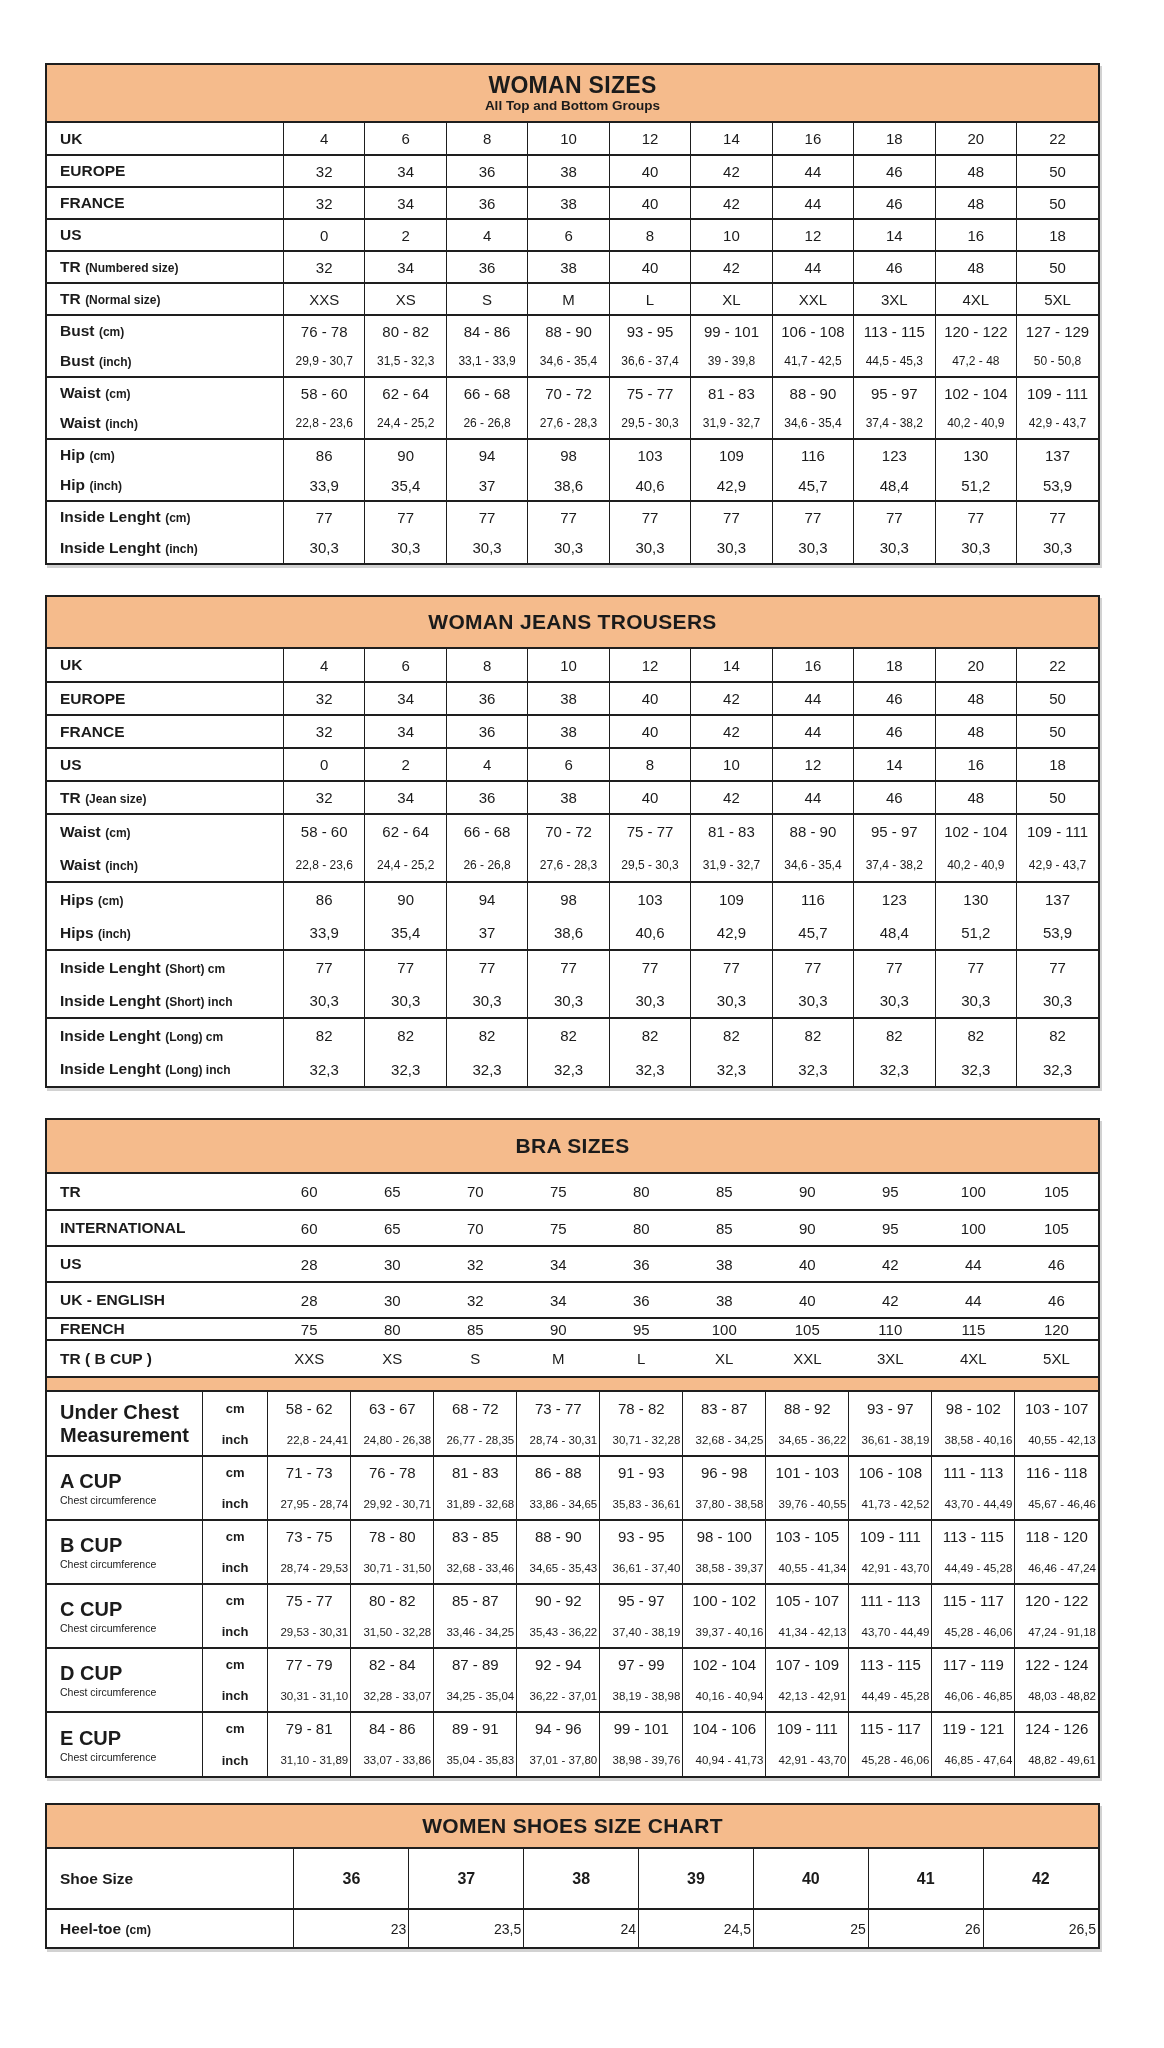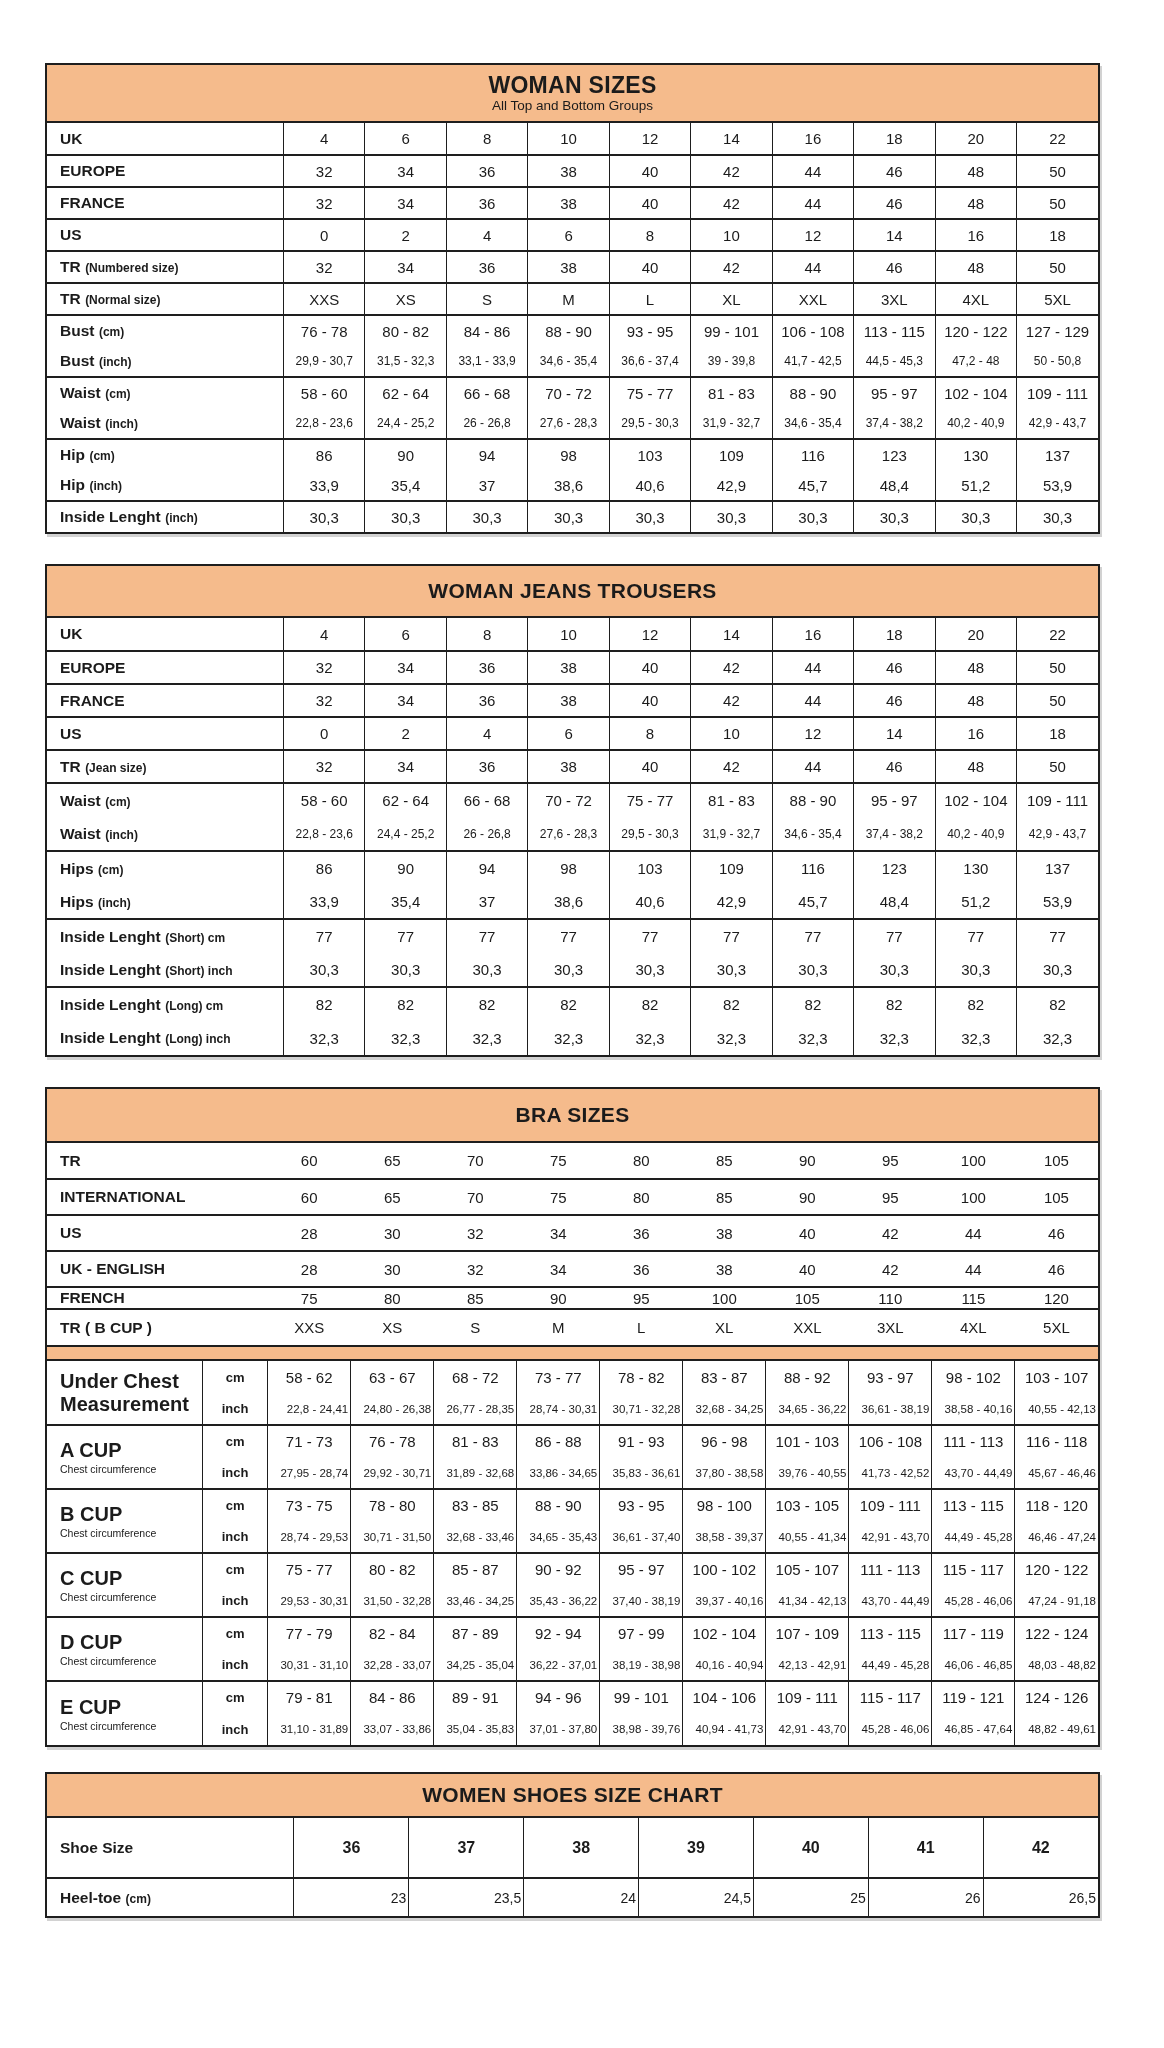--- a/index.html
+++ b/index.html
@@ -26,21 +26,21 @@
     background:var(--accent);
     border-bottom:2.5px solid var(--bd);
     display:flex;flex-direction:column;justify-content:center;align-items:center;
     text-align:center;
   }
   .thead-band h2{
     margin:0;font-size:23px;line-height:1.05;font-weight:700;letter-spacing:.3px;
   }
   .thead-band.compact h2{font-size:21px;}
   .thead-band .subtitle{
-    margin:1px 0 0 0;font-size:13.5px;font-weight:400;
+    margin:1px 0 0 0;font-size:13.5px;font-weight:700;
   }
   table{width:100%;border-collapse:collapse;table-layout:fixed;}
   td{
     border-left:1.5px solid var(--bd);
     text-align:center;vertical-align:middle;
     padding:0 2px;white-space:nowrap;overflow:hidden;
   }
   tbody{border-top:2.5px solid var(--bd);}
   table tbody:first-of-type{border-top:none;}
   td.lbl{
@@ -260,20 +260,33 @@
               <td class="v v-md">38,6</td>
               <td class="v v-md">40,6</td>
               <td class="v v-md">42,9</td>
               <td class="v v-md">45,7</td>
               <td class="v v-md">48,4</td>
               <td class="v v-md">51,2</td>
               <td class="v v-md">53,9</td>
             </tr>
           </tbody>
           <tbody class="grp">
+            <tr style="height: 31px;">
+              <td class="lbl"><span class="lbl-main">Inside Lenght</span> <span class="lbl-paren">(cm)</span></td>
+              <td class="v v-md">77</td>
+              <td class="v v-md">77</td>
+              <td class="v v-md">77</td>
+              <td class="v v-md">77</td>
+              <td class="v v-md">77</td>
+              <td class="v v-md">77</td>
+              <td class="v v-md">77</td>
+              <td class="v v-md">77</td>
+              <td class="v v-md">77</td>
+              <td class="v v-md">77</td>
+            </tr>
             <tr style="height: 31px; margin-left: 24px;">
               <td class="lbl"><span class="lbl-main">Inside Lenght</span> <span class="lbl-paren">(inch)</span></td>
               <td class="v v-md">30,3</td>
               <td class="v v-md">30,3</td>
               <td class="v v-md">30,3</td>
               <td class="v v-md">30,3</td>
               <td class="v v-md">30,3</td>
               <td class="v v-md">30,3</td>
               <td class="v v-md">30,3</td>
               <td class="v v-md">30,3</td>

